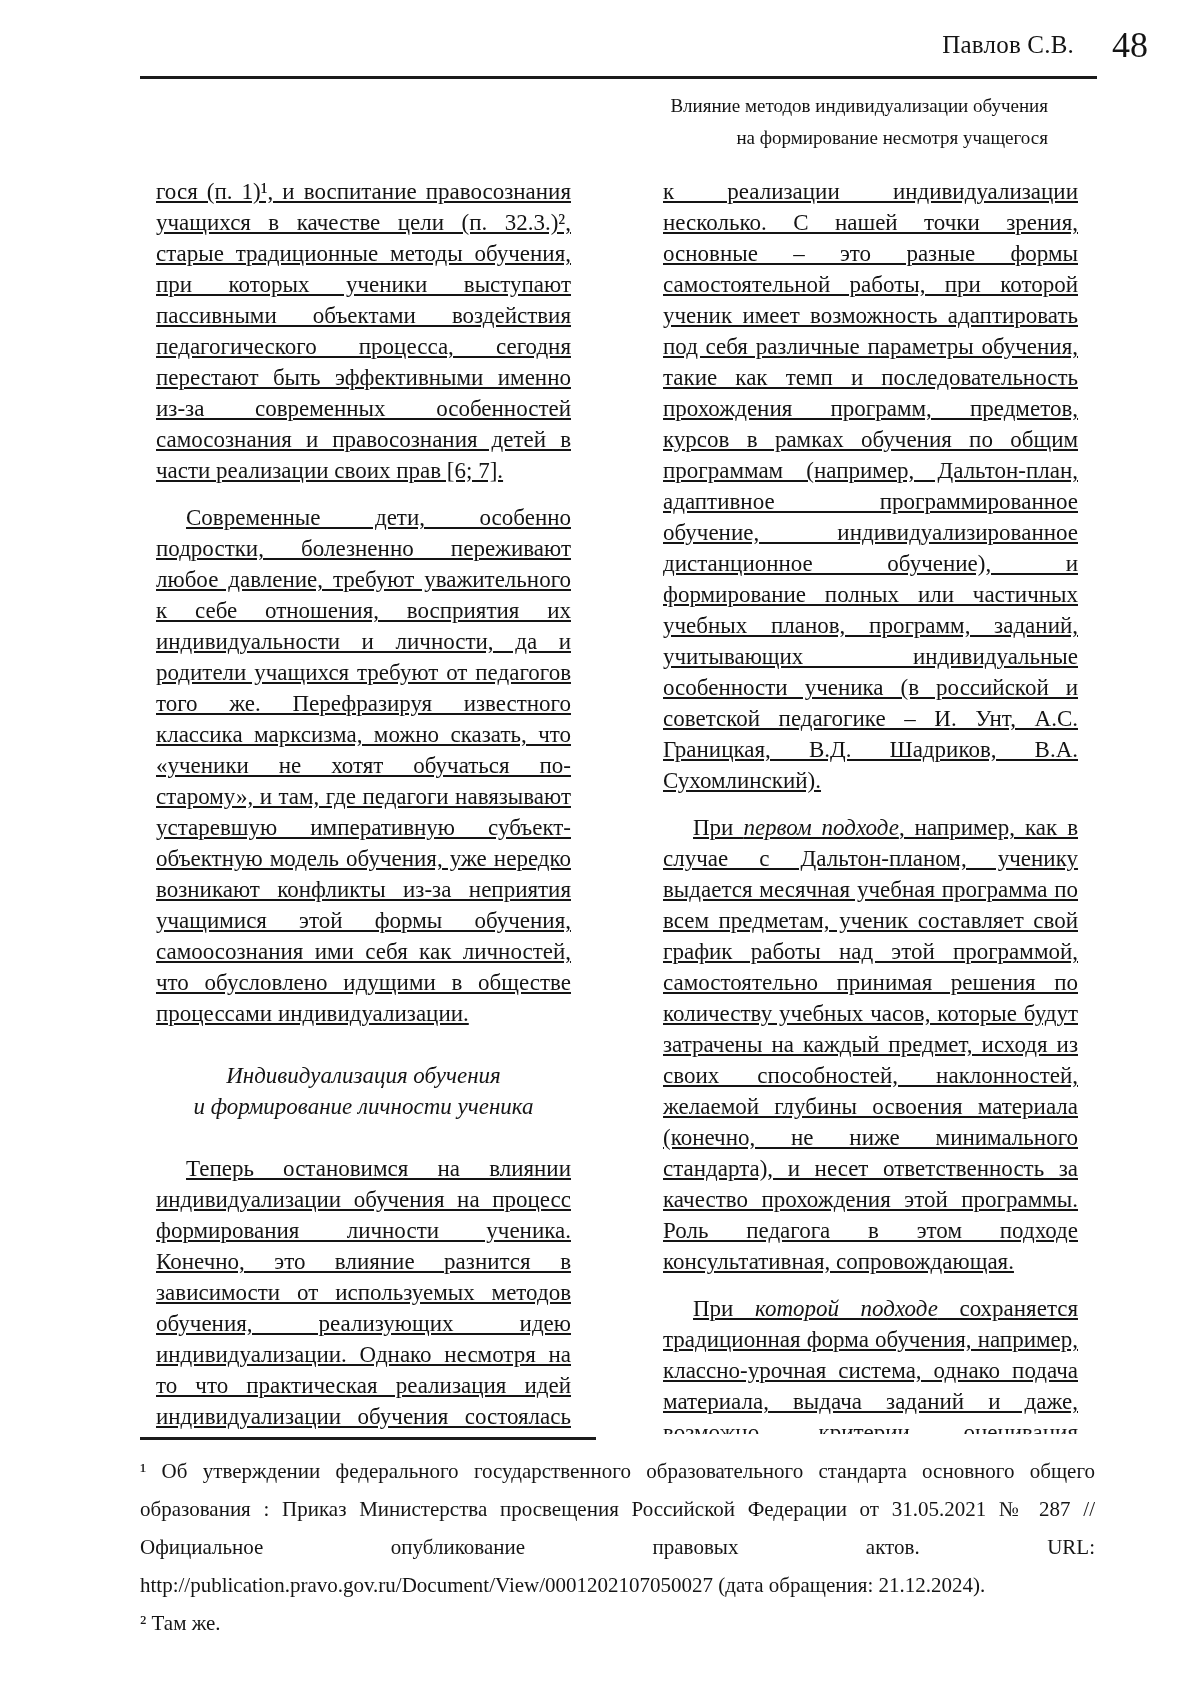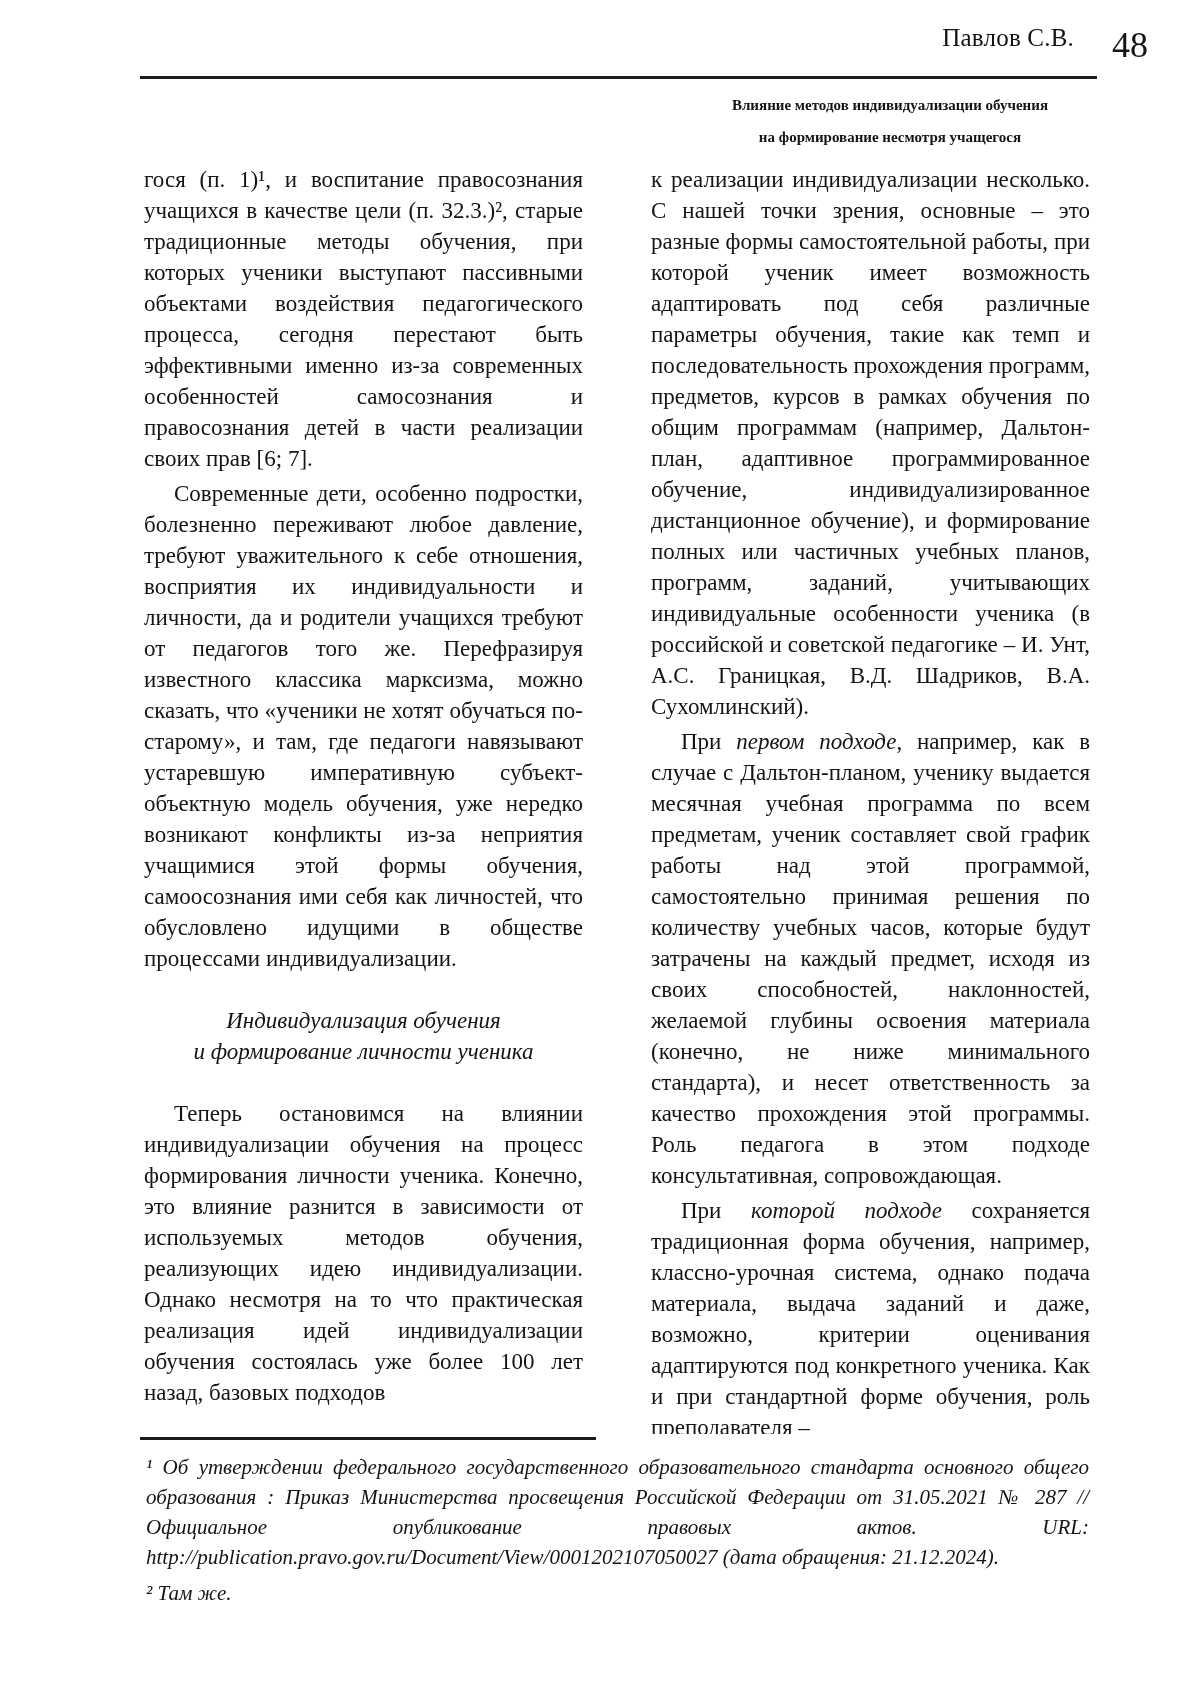--- a/index.html
+++ b/index.html
@@ -16,21 +16,21 @@
     font-family: "Liberation Serif", "DejaVu Serif", serif;
     overflow: hidden;
   }
 
   
   .page-header {
     position: absolute;
     top: 24px;
     right: 52px;
     display: flex;
-    align-items: flex-start;
+    align-items: center;
     gap: 38px;
     white-space: nowrap;
   }
   .author-name { font-size: 25px; letter-spacing: 0.2px; }
   .page-number { font-size: 36px; }
 
   
   .header-rule {
     position: absolute;
     top: 76px;
@@ -38,24 +38,23 @@
     width: 957px;
     height: 3px;
     background: #1b1b1b;
   }
 
   
   .running-title {
     position: absolute;
     top: 90px;
     right: 152px;
-    text-align: center;
-    font-size: 15px;
+    text-align: right;
+    font-size: 19px;
     line-height: 31.5px;
-    font-weight: bold;
   }
 
   
   .text-columns {
     position: absolute;
     top: 160px;
     left: 140px;
     width: 955px;
     height: 1274px;
     display: flex;
@@ -64,21 +63,22 @@
   }
   .col {
     width: 447px;
     font-size: 23px;
     line-height: 31px;
     text-align: justify;
     hyphens: auto;
     -webkit-hyphens: auto;
   }
   .col p {
-    margin: 4px;
+    margin: 16px;
+    text-decoration: underline;
   }
   .col p.indent { text-indent: 30px; }
 
   .section-heading {
     margin: 31px 0;
     text-align: center;
     font-style: italic;
     font-size: 23px;
     line-height: 31px;
   }
@@ -90,26 +90,25 @@
     left: 140px;
     width: 955px;
   }
   .footnote-separator {
     width: 456px;
     height: 3px;
     background: #1b1b1b;
     margin-bottom: 12px;
   }
   .footnote-area p {
-    margin: 6px;
+    margin: 0;
     font-size: 21px;
-    line-height: 30px;
+    line-height: 38px;
     text-align: justify;
     overflow-wrap: anywhere;
-    font-style: italic;
   }
 </style>
 </head>
 <body>
 
 <div class="page">
 
   <div class="page-header">
     <span class="author-name">Павлов С.В.</span>
     <span class="page-number">48</span>

